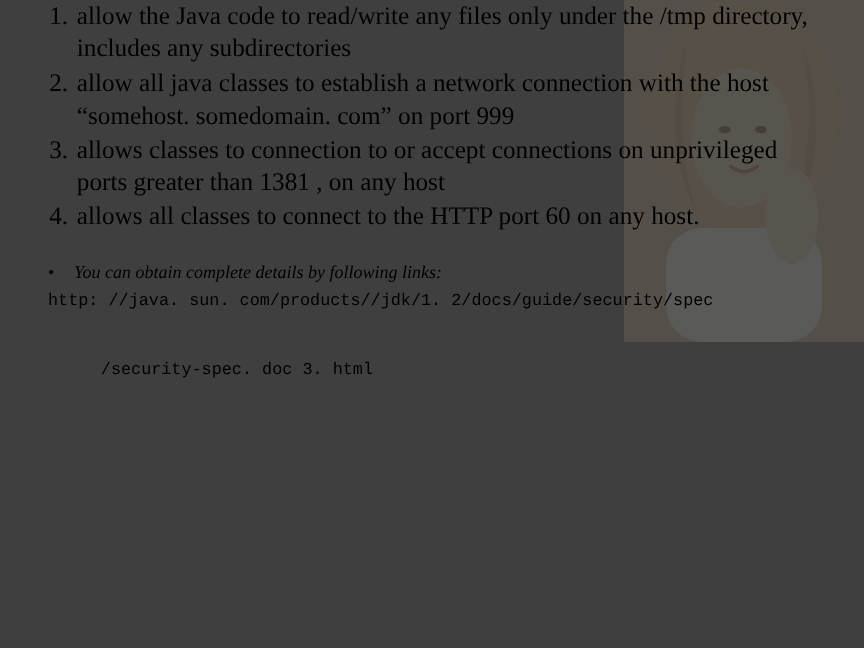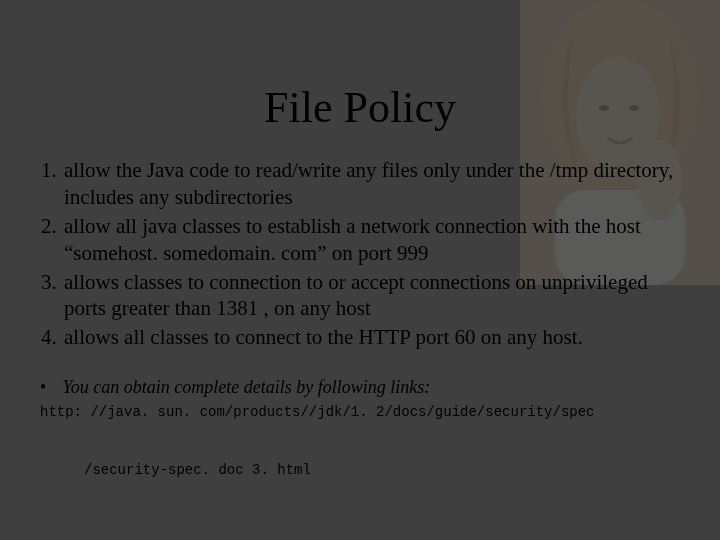--- a/index.html
+++ b/index.html
@@ -46,21 +46,21 @@
     line-height: 1.28;
   }
   ol.policy li {
     margin-bottom: 2px;
     padding-left: 2px;
   }
   .note-wrap {
     margin-top: 26px;
   }
   .note {
-    font-size: 18px;
+    font-size: 15px;
     font-style: italic;
     margin: 0 0 6px 0;
     padding-left: 2px;
   }
   .note .bullet {
     font-style: normal;
     display: inline-block;
     width: 18px;
   }
   .mono {
@@ -95,21 +95,20 @@
     <ellipse cx="84" cy="108" rx="5" ry="3" fill="#5a4030"></ellipse>
     <ellipse cx="114" cy="108" rx="5" ry="3" fill="#5a4030"></ellipse>
     <path d="M88 138 Q100 148 112 138" stroke="#a86b55" stroke-width="3" fill="none"></path>
     <path d="M50 40 Q30 120 62 180 Q40 120 52 42 Z" fill="#c79858"></path>
     <path d="M150 40 Q175 120 140 185 Q162 120 150 42 Z" fill="#c79858"></path>
     <rect x="35" y="190" width="130" height="95" rx="30" fill="#f5f2ee"></rect>
     <ellipse cx="140" cy="180" rx="22" ry="40" fill="#e8c9a8"></ellipse>
   </svg>
 
   <div class="content">
-    <h1 class="title">File Policy</h1>
 
     <ol class="policy">
       <li>allow the Java code to read/write any files only under the /tmp directory, includes any subdirectories</li>
       <li> allow all java classes to establish a network connection with the host “somehost. somedomain. com” on port 999</li>
       <li> allows classes to connection to or accept connections on unprivileged ports greater than 1381 , on any host</li>
       <li> allows all classes to connect to the HTTP port 60 on any host.</li>
     </ol>
 
     <div class="note-wrap">
       <p class="note">

